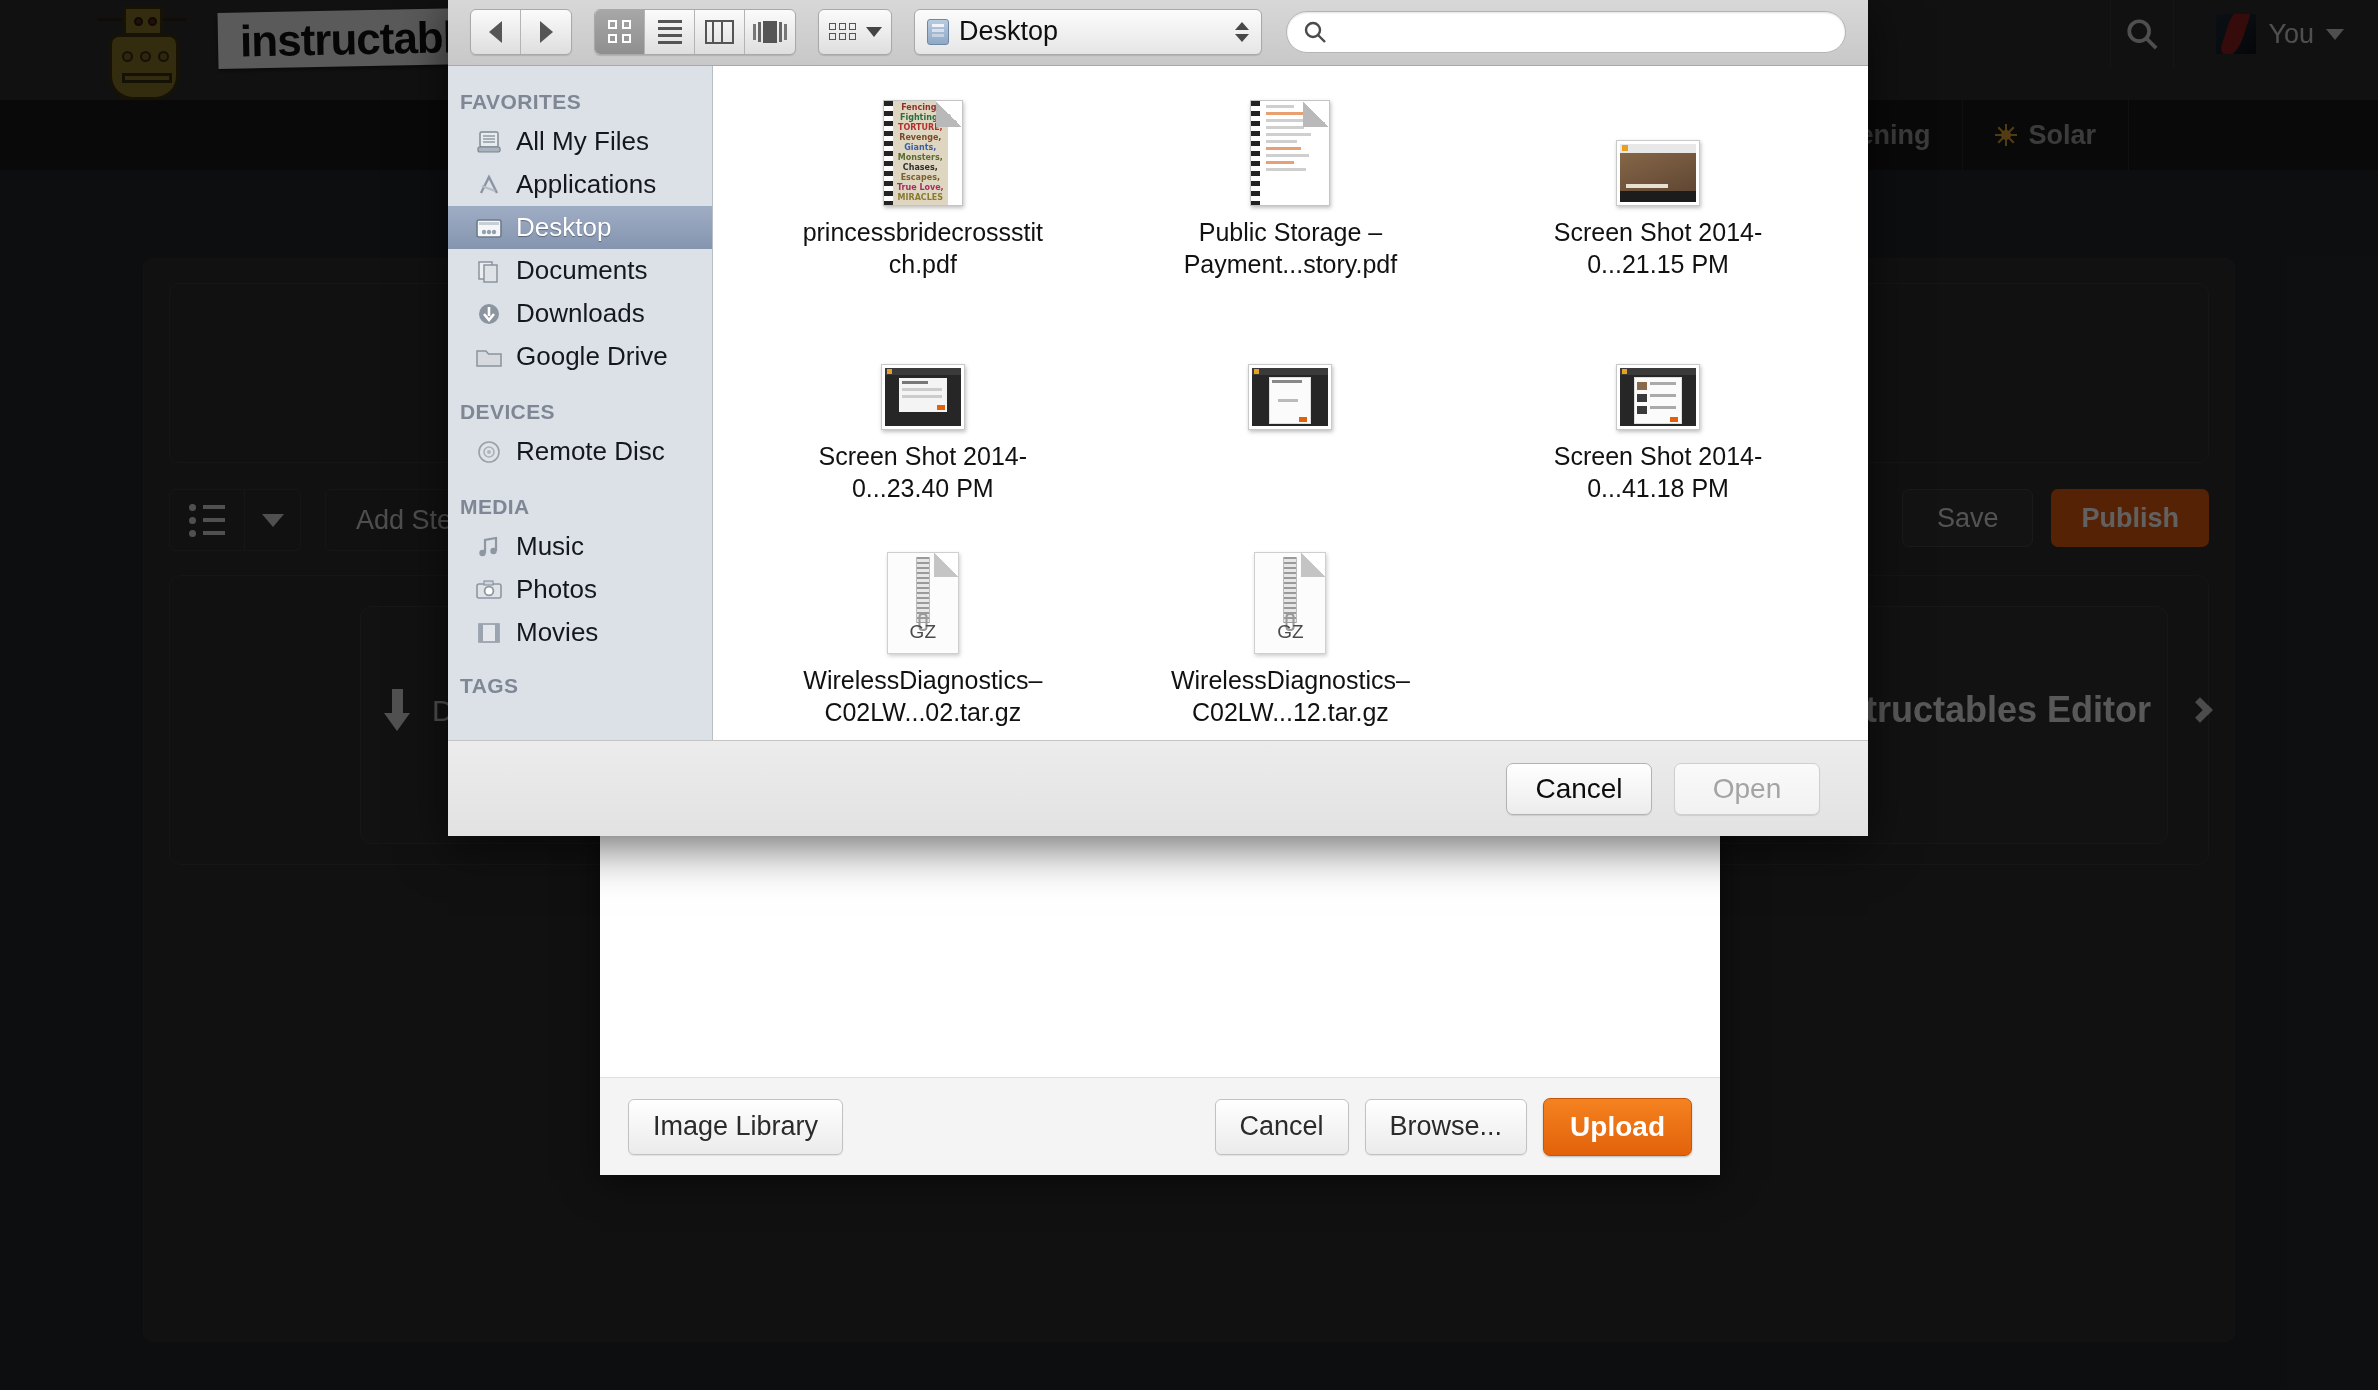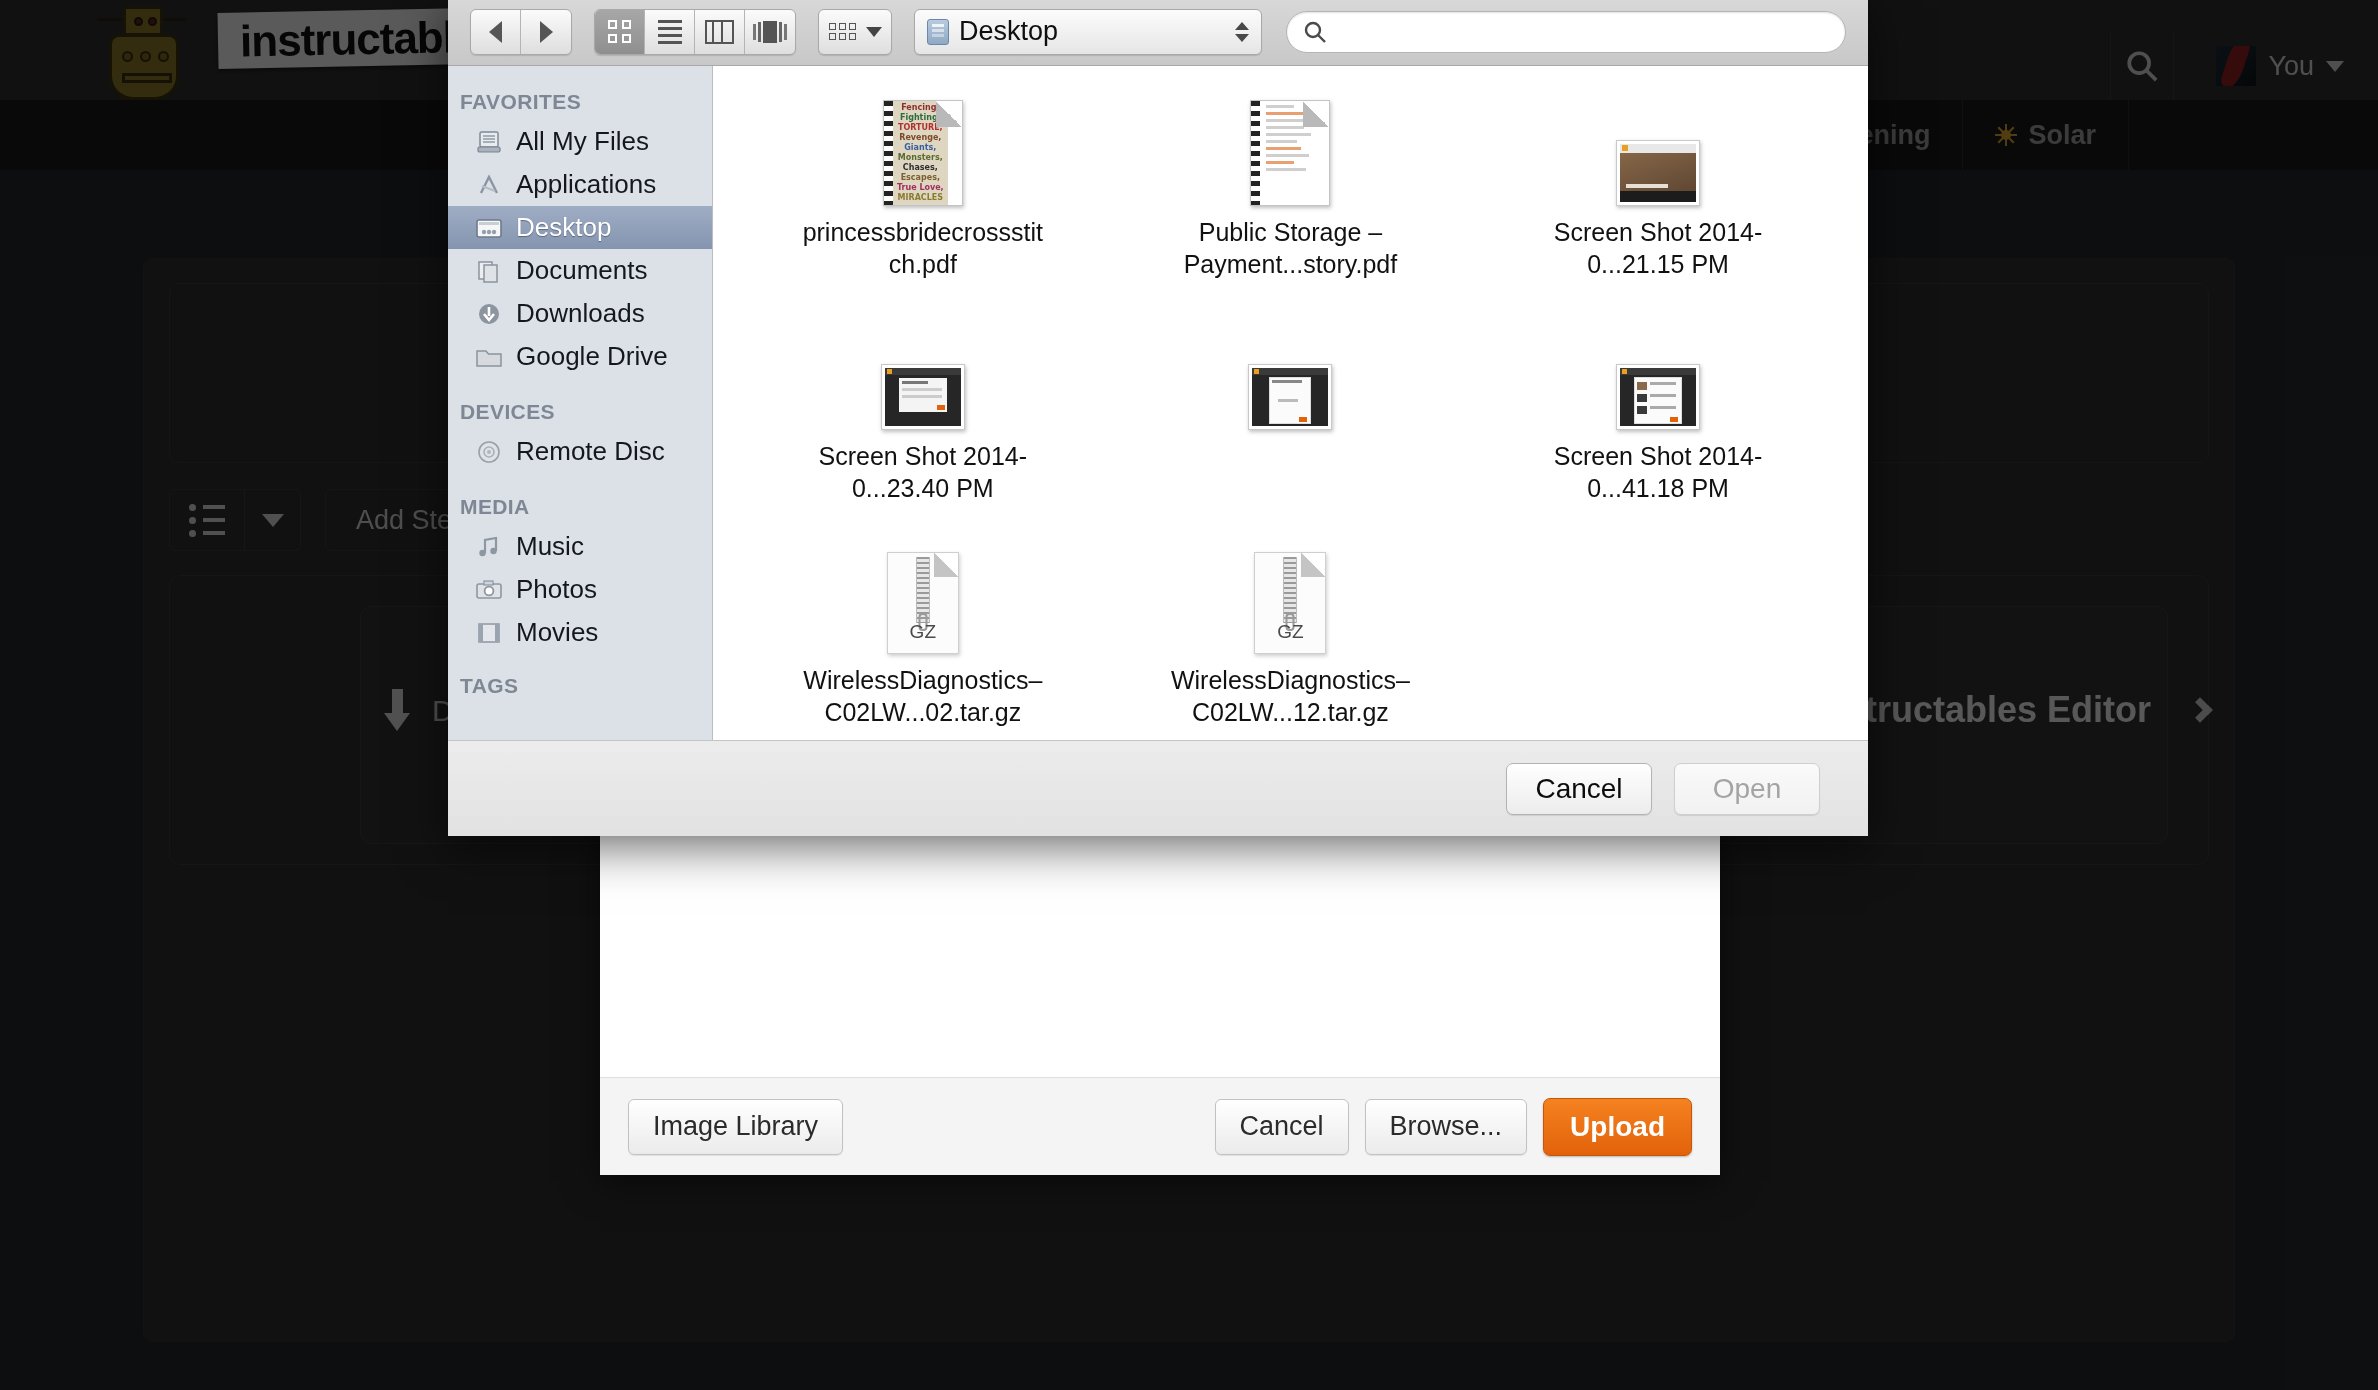--- a/index.html
+++ b/index.html
@@ -90,21 +90,21 @@
     line-height: 50px; display: block;
   }
   .tagline {
     position: absolute; left: 284px; top: 132px;
     font-size: 23px; color: #b9b4aa;
     font-family: "DejaVu Sans", sans-serif;
     font-style: italic;
   }
   .header-right {
     position: absolute; right: 0; top: 0; height: 100px;
-    display: flex; align-items: flex-end; gap: 16px;
+    display: flex; align-items: flex-start; gap: 16px;
   }
   .search-btn {
     width: 64px; height: 68px;
     display: flex; align-items: center; justify-content: center;
     border-left: 1px solid #3b3b3b; border-right: 1px solid #3b3b3b;
   }
   .you-menu {
     display: flex; align-items: center; gap: 12px;
     padding: 0 34px 0 26px; height: 68px;
   }
@@ -573,20 +573,28 @@
         </div>
       </div>
       <div class="tb-btn tb-caret">
         <span style="width:0;height:0;border-left:11px solid transparent;border-right:11px solid transparent;border-top:13px solid #d2d2d2;display:block"></span>
       </div>
       <div class="tb-btn tb-addstep">
         <span>Add Step</span>
       </div>
     </div>
 
+    <div class="tb-right">
+      <div class="btn-save">
+        <span>Save</span>
+      </div>
+      <div class="btn-publish">
+        <span>Publish</span>
+      </div>
+    </div>
 
     <div class="editor-body-card">
       <div class="editor-inner-card"></div>
     </div>
 
     <div class="dropzone-row">
       <span class="arrow-down">
         <span class="stem"></span>
           <span class="head"></span>
       </span>

